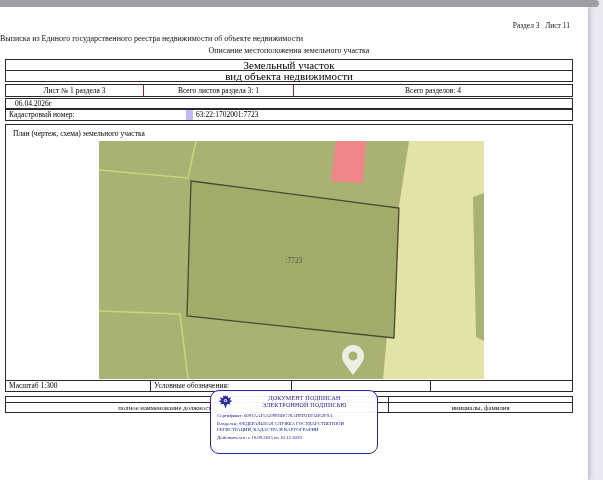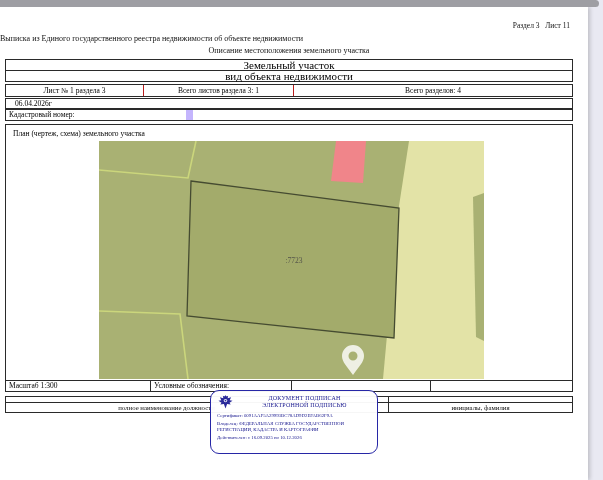--- a/index.html
+++ b/index.html
@@ -64,20 +64,21 @@
   <div class="box sheetbox">
     <div class="c" style="width:138px">Лист № 1 раздела 3</div>
     <div class="c" style="width:150px">Всего листов раздела 3: 1</div>
     <div class="c" style="width:129px">Всего разделов: 4</div>
   </div>
 
   <div class="box datebox">06.04.2026г</div>
 
   <div class="box cadbox">
     <div class="c c1">Кадастровый номер:</div>
+    <div class="c c2">63:22:1702001:7723</div>
   </div>
 
   <div class="box planbox">
     <div class="plan-title">План (чертеж, схема) земельного участка</div>
 
     <svg class="map" viewBox="0 0 385 238">
       <rect x="0" y="0" width="385" height="238" fill="#a9b173"></rect>
       <polygon points="310,0 385,0 385,238 284,238 293,140 300,65" fill="#e3e3a7"></polygon>
       <polygon points="374,56 385,52 385,200 377,196" fill="#a9b173"></polygon>
       <polyline points="0,29 89,37 97,0" fill="none" stroke-width="1.6" stroke="#cbd67c"></polyline>

